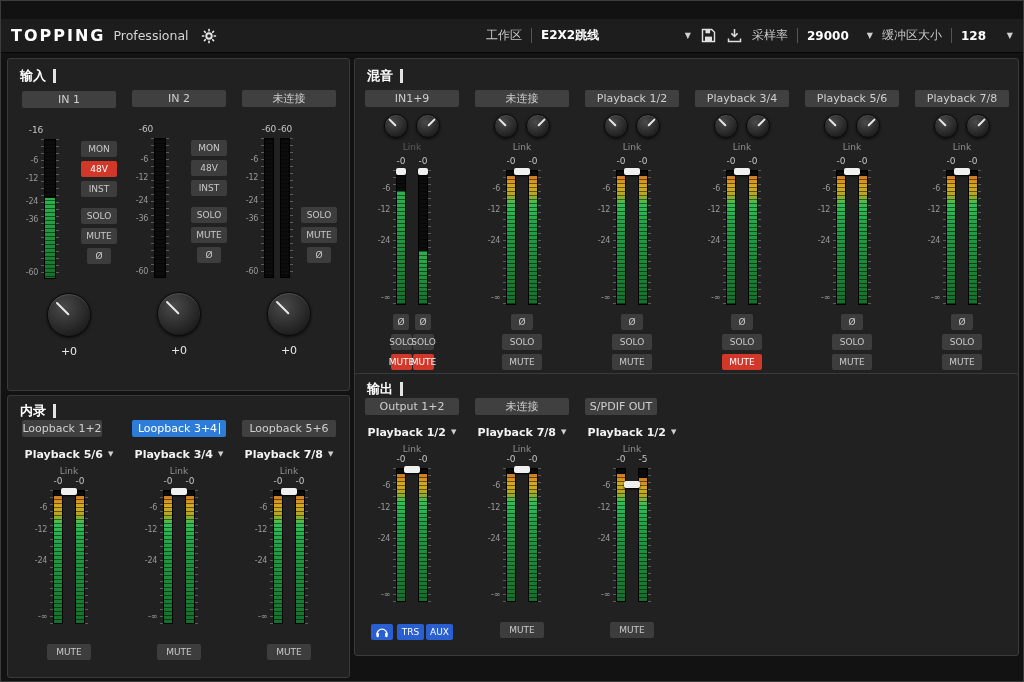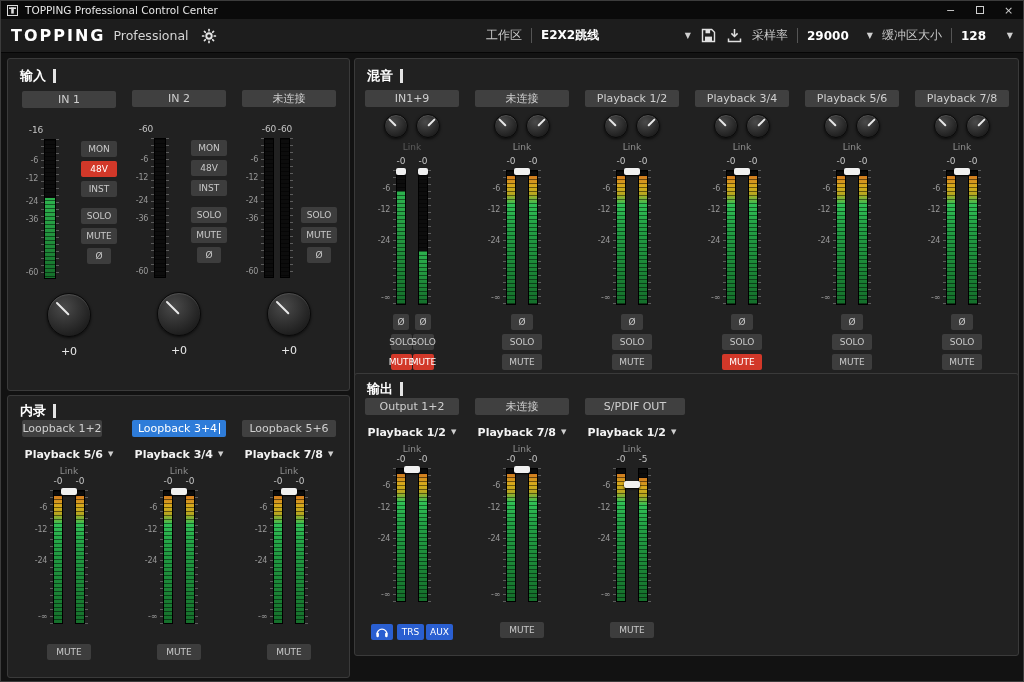--- a/index.html
+++ b/index.html
@@ -73,37 +73,20 @@
 .bigknob .knob{left:6px;top:6px;width:48px;height:48px}
 .monlabels{position:absolute;top:116px;left:0;width:100%;display:flex;justify-content:space-between;padding:0 8px 0 13px;font-size:11px;font-weight:bold;color:#f0f0f0}
 .hp-level{position:absolute;top:180px;left:0;width:100%;text-align:center;font-size:11px;font-weight:bold;color:#fff}
 .gainbtn{position:absolute;left:29px;top:226px;width:62px;height:21px;background:#2aa347;color:#fff;font-size:11px;font-weight:bold;border-radius:4px;display:flex;align-items:center;justify-content:center}
 </style>
 </head>
 <body>
 
 <div id="app">
 
-  <div class="titlebar">
-    <span class="iconbtn">
-      <svg width="11" height="11" viewBox="0 0 11 11">
-          <rect x="0.5" y="0.5" width="10" height="10" fill="#111" stroke="#ddd"></rect>
-          <rect x="2" y="2.4" width="7" height="1.6" fill="#ddd"></rect>
-          <rect x="4.2" y="2.4" width="2.6" height="6.2" fill="#ddd"></rect>
-        </svg>
-    </span>
-    <span>TOPPING Professional Control Center</span>
-    <div class="win-btns">
-      <div class="win-btn">−</div>
-      <div class="win-btn">
-          <span class="maxbox"></span>
-        </div>
-      <div class="win-btn">×</div>
-    </div>
-  </div>
 
   <div class="topbar">
     <span class="brand">TOPPING</span>
     <span class="brand-sub">Professional</span>
     <span class="gearwrap">
       <svg width="16" height="16" viewBox="0 0 20 20">
           <g fill="#e6e6e6">
             <circle cx="10" cy="10" r="3.4" fill="none" stroke="#e6e6e6" stroke-width="2.4"></circle>
             <rect x="9" y="1" width="2" height="3.4" rx="0.7"></rect>
             <rect x="9" y="15.6" width="2" height="3.4" rx="0.7"></rect>
@@ -657,21 +640,21 @@
               <div class="mfill hot" style="height: 96%;"></div>
               <div class="seg"></div>
             </div>
             <div class="dashcol"></div>
             <div class="handle" style="left: 31px; top: calc(1% - 3px); width: 16px;"></div>
           </div>
         </div>
         <div class="sbtn" style="left: 30px; top: 224px; width: 44px;">MUTE</div>
       </div>
       <div class="strip" style="left: 225px; top: 24px; height: 246px;">
-        <div class="colhead" style="left: 5px; top: 0px; width: 100px;">S/PDIF OUT</div>
+        <div class="colhead" style="left: 5px; top: 0px; width: 72px;">S/PDIF OUT</div>
         <div class="srcdrop" style="top: 26px;">
           <span>Playback 1/2</span>
           <span class="arrow">▼</span>
         </div>
         <div class="linklbl" style="top: 46px;">Link</div>
         <div class="mblock" style="left: 13px; top: 56px; width: 58px; height: 148px;">
           <div class="rdout" style="left: 14px;">-0</div>
           <div class="rdout" style="left: 36px;">-5</div>
           <div class="mrow" style="top: 14px; height: 134px; width: 58px;">
             <div class="ticks" style="width: 20px;">

